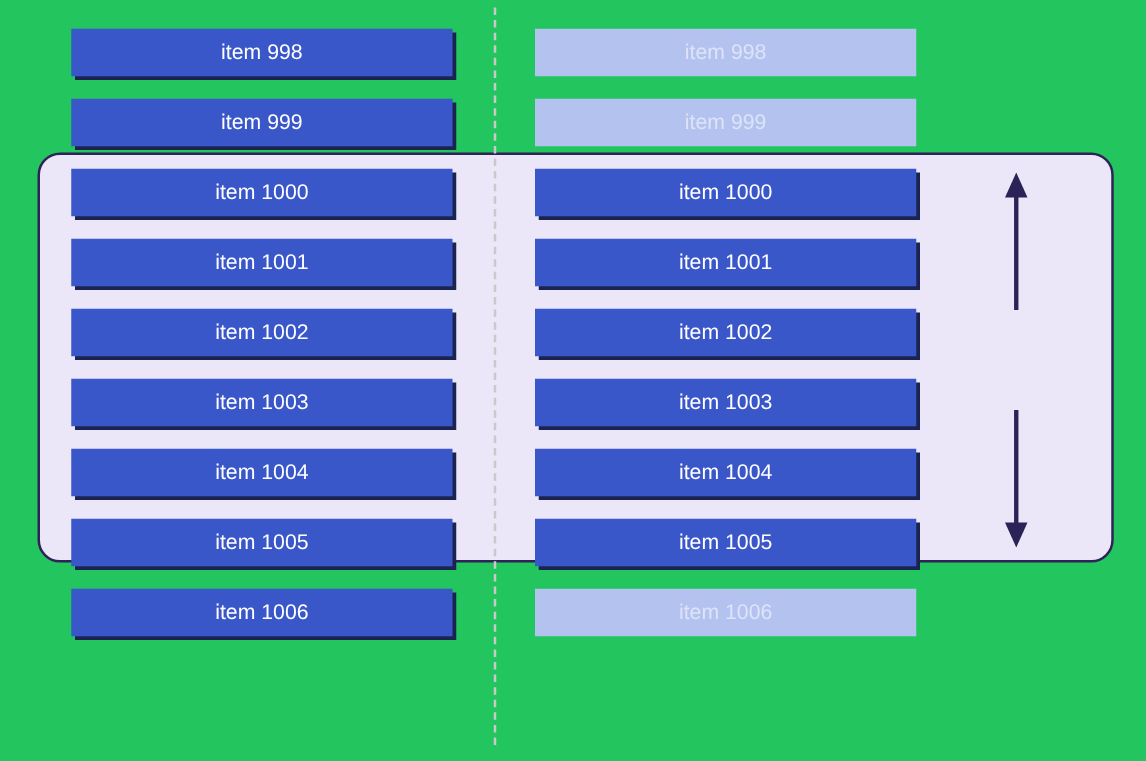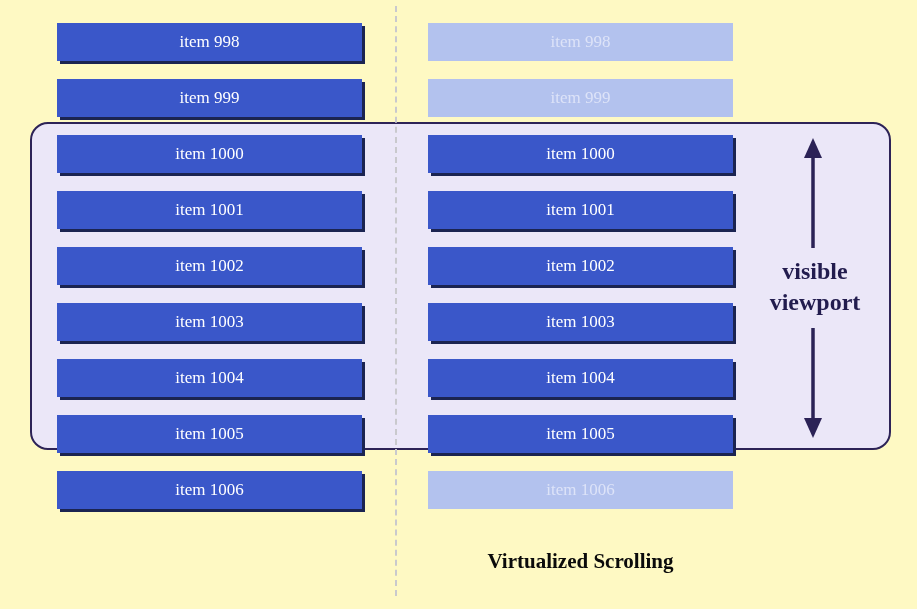--- a/index.html
+++ b/index.html
@@ -1,21 +1,21 @@
 <!DOCTYPE html>
 <html><head>
 <meta charset="utf-8">
 <style>
   html, body { margin: 0; padding: 0; background: #ffffff; }
   .canvas {
     position: relative;
     width: 917px;
     height: 609px;
-    background: #fef9c3;
-    font-family: Liberation Serif, serif;
+    background: #22c55e;
+    font-family: Liberation Sans, sans-serif;
     overflow: hidden;
   }
 
   
   .divider {
     position: absolute;
     left: 395px;
     top: 6px;
     height: 590px;
     width: 0;
@@ -133,20 +133,15 @@
 
   <div class="arrow-wrap">
     <svg width="34" height="300" viewBox="0 0 34 300" xmlns="http://www.w3.org/2000/svg">
       <polygon points="17,0 8,20 26,20" fill="#2b2256"></polygon>
       <line x1="17" y1="18" x2="17" y2="110" stroke="#2b2256" stroke-width="3.5"></line>
       <line x1="17" y1="190" x2="17" y2="282" stroke="#2b2256" stroke-width="3.5"></line>
       <polygon points="17,300 8,280 26,280" fill="#2b2256"></polygon>
     </svg>
   </div>
 
-  <div class="viewport-label">
-    <div>visible</div>
-    <div>viewport</div>
-  </div>
 
-  <div class="col-title right">Virtualized Scrolling</div>
 
 </div>
 
 </body></html>

